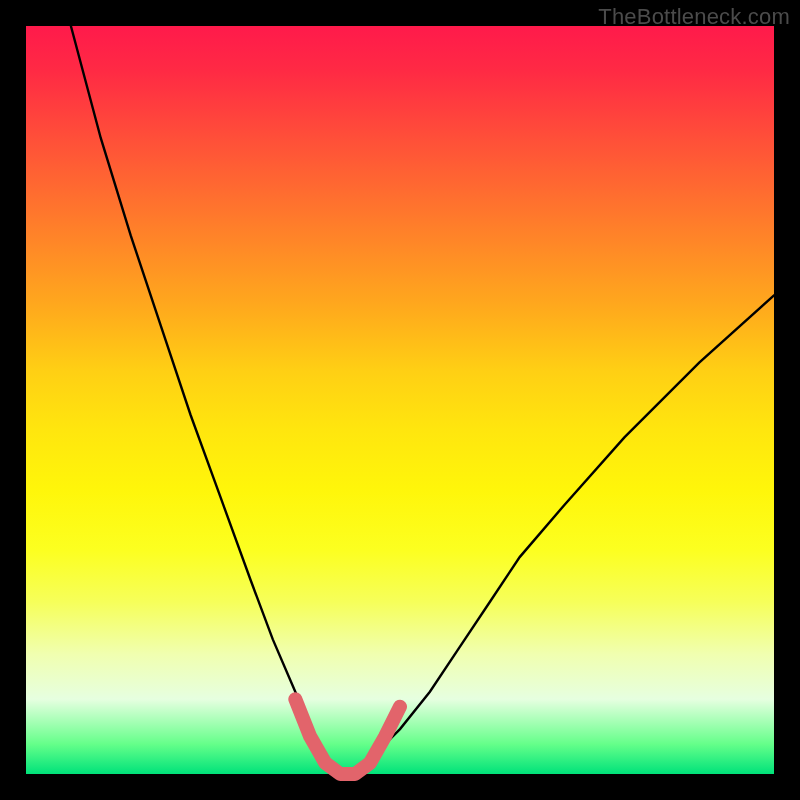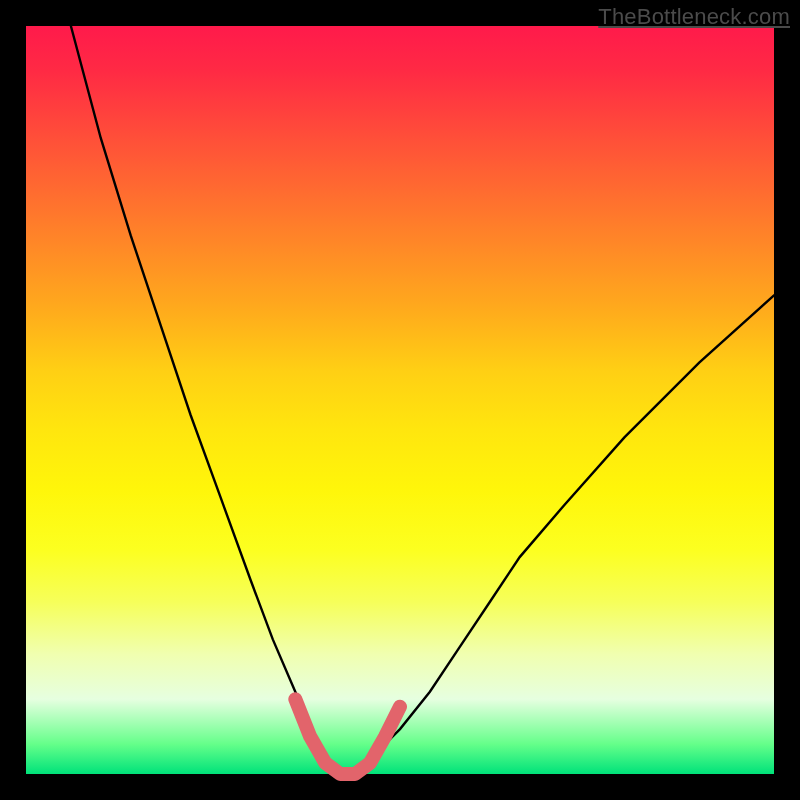--- a/index.html
+++ b/index.html
@@ -47,21 +47,20 @@
   }
   .watermark {
     position: absolute;
     top: 4px;
     right: 10px;
     color: #4b4b4b;
     font-size: 22px;
     font-weight: 500;
     letter-spacing: 0.2px;
     user-select: none;
-    text-decoration: underline;
   }
   svg.curve {
     position: absolute;
     left: 0;
     top: 0;
     width: 748px;
     height: 748px;
     overflow: visible;
   }
 </style>

